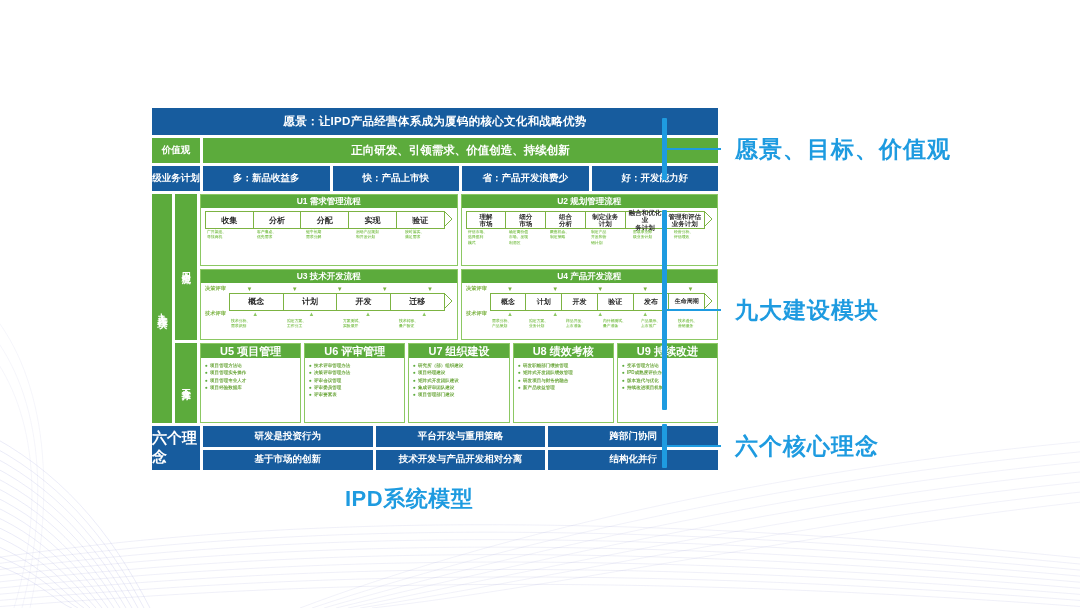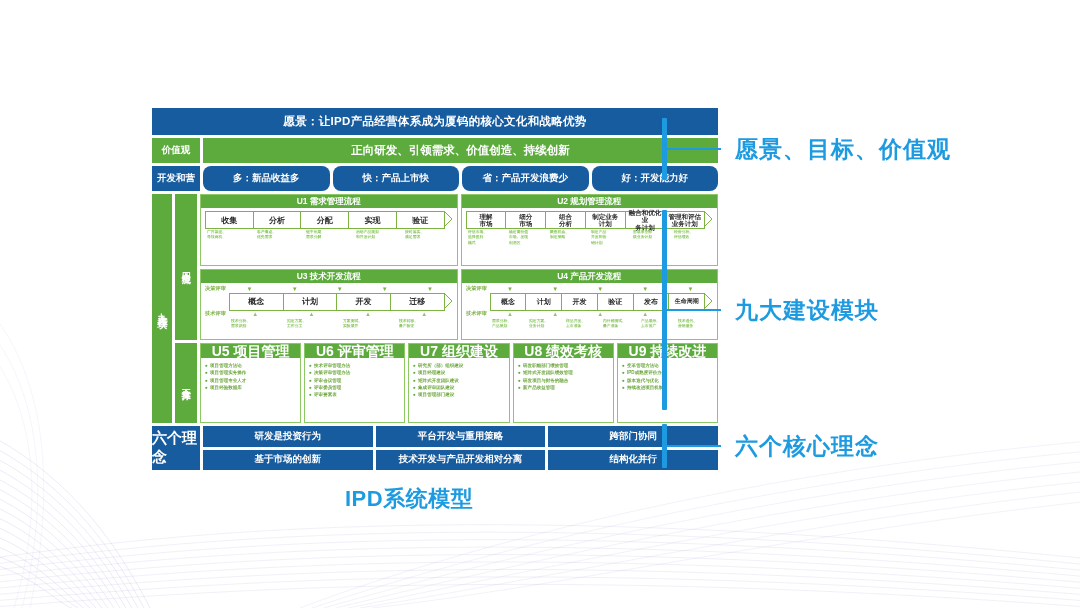--- a/index.html
+++ b/index.html
@@ -31,21 +31,21 @@
   .lbl.blue{background:#175C9E;}
 
   .values-bar{
     flex:1;margin-left:3px;background:#5CAB3C;color:#fff;height:25px;line-height:25px;
     text-align:center;font-size:11.5px;font-weight:bold;
   }
 
   .goals{flex:1;margin-left:3px;display:flex;gap:3px;height:25px;}
   .goal{
     flex:1;background:#175C9E;color:#fff;display:flex;align-items:center;justify-content:center;
-    font-size:9.5px;font-weight:bold;border-radius:8px;
+    font-size:9.5px;font-weight:bold;
   }
 
   
   .nine{display:flex;margin-top:3px;height:229px;}
   .nine-lbl{
     width:20px;flex:0 0 20px;background:#5CAB3C;color:#fff;font-size:10px;font-weight:bold;
     display:flex;align-items:center;justify-content:center;
     writing-mode:vertical-rl;text-orientation:upright;letter-spacing:2px;
   }
   .nine-right{flex:1;margin-left:3px;display:flex;flex-direction:column;gap:3px;}
@@ -92,21 +92,21 @@
     padding-left:2px;transform:scale(1.05);transform-origin:left top;
     white-space:pre-line;font-weight:bold;
   }
   .caps.offset{padding-left:24px;}
 
   
   .support{display:flex;gap:3px;flex:1;}
   .scard{flex:1;border:1px solid #8CC863;background:#fff;display:flex;flex-direction:column;min-width:0;}
   .scard-hd{
     background:#5CAB3C;color:#fff;height:14px;line-height:14px;text-align:center;
-    font-size:14px;font-weight:bold;
+    font-size:11px;font-weight:bold;
   }
   .scard-bd{padding:4px 3px 3px 4px;}
   .bullet{
     font-size:4.2px;line-height:1.75;color:#6EA83F;font-weight:bold;
     display:flex;align-items:flex-start;transform:scale(1.08);transform-origin:left top;
   }
   .bullet .dot{color:#5CAB3C;margin-right:2px;font-size:4.5px;line-height:1.6;}
 
   
   .six{display:flex;margin-top:3px;height:44px;}
@@ -191,21 +191,21 @@
 <div id="model">
 
   <div class="vision">愿景：让IPD产品经营体系成为厦钨的核心文化和战略优势</div>
 
   <div class="row">
     <div class="lbl">价值观</div>
     <div class="values-bar">正向研发、引领需求、价值创造、持续创新</div>
   </div>
 
   <div class="row">
-    <div class="lbl blue">开发和营</div>
+    <div class="lbl blue">级业务计划</div>
     <div class="goals">
       <div class="goal">多：新品收益多</div>
       <div class="goal">快：产品上市快</div>
       <div class="goal">省：产品开发浪费少</div>
       <div class="goal">好：开发能力好</div>
     </div>
   </div>
 
   <div class="nine">
     <div class="nine-lbl">九大模块</div>

